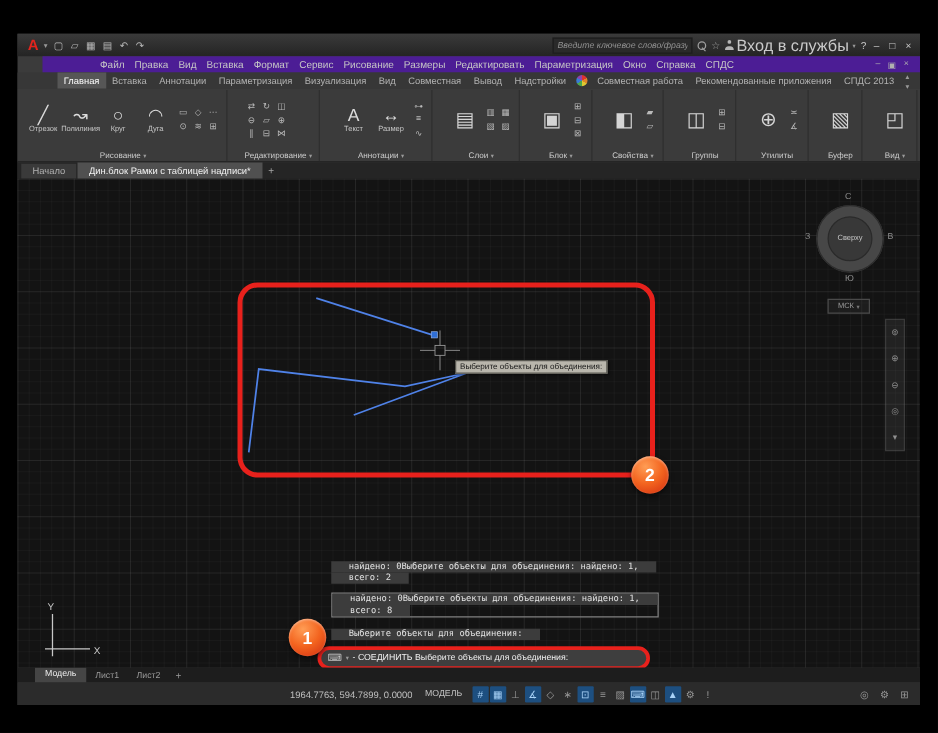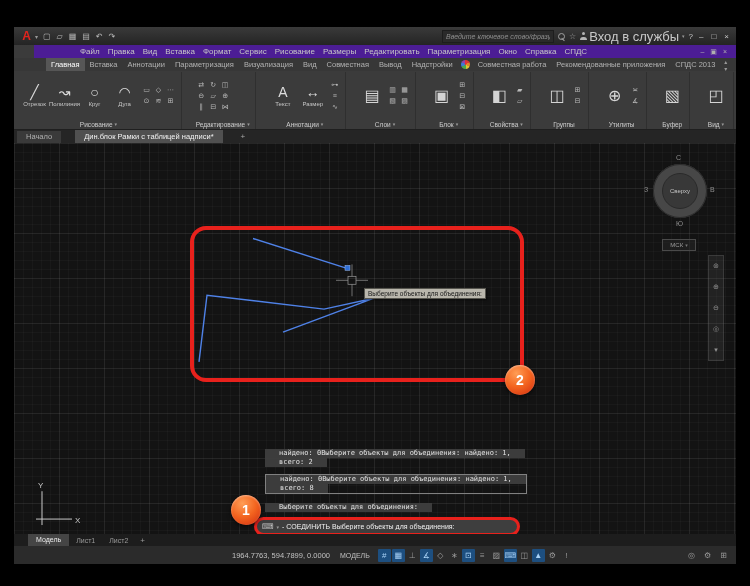--- a/index.html
+++ b/index.html
@@ -61,21 +61,21 @@
   .big-btn{display:flex;flex-direction:column;align-items:center;width:27px;cursor:default;}
   .big-btn .bicon{font-size:14px;color:#dcdcdc;line-height:17px;}
   .big-btn .blbl{font-size:6px;color:#c6c6c6;white-space:nowrap;}
   .lone-icon{font-size:16px;color:#d5d5d5;width:24px;text-align:center;}
   .sgrid{display:grid;gap:1px;}
   .sgrid span{width:11px;height:10px;font-size:7px;color:#b9b9b9;display:flex;
               align-items:center;justify-content:center;}
   .g1{grid-template-columns:11px;} .g2{grid-template-columns:repeat(2,11px);} .g3{grid-template-columns:repeat(3,11px);}
 
   
-  .file-tabs{height:13px;background:#252525;display:flex;align-items:flex-end;padding-left:3px;gap:14px;}
+  .file-tabs{height:13px;background:#252525;display:flex;align-items:flex-end;padding-left:3px;gap:1px;}
   .ftab-start{background:#3a3a3a;color:#b0b0b0;font-size:7.5px;padding:0 9px;height:12px;line-height:12px;}
   .ftab-active{background:#505050;color:#f2f2f2;font-size:7.5px;padding:0 9px;height:13px;line-height:13px;}
   .ftab-add{color:#a8a8a8;font-size:8px;padding:0 4px;height:12px;line-height:12px;}
 
   
   .canvas{position:relative;flex:1;background:#131313;overflow:hidden;
     background-image:
       linear-gradient(rgba(255,255,255,.055) 1px,transparent 1px),
       linear-gradient(90deg,rgba(255,255,255,.055) 1px,transparent 1px),
       linear-gradient(rgba(255,255,255,.028) 1px,transparent 1px),

